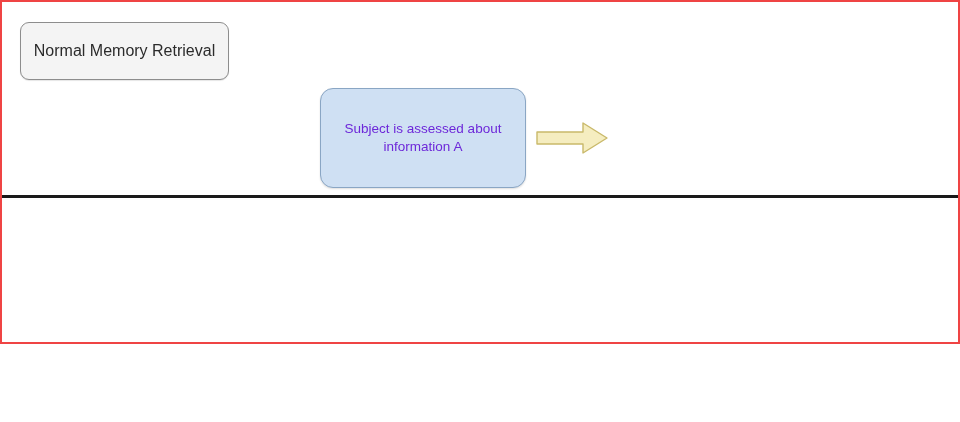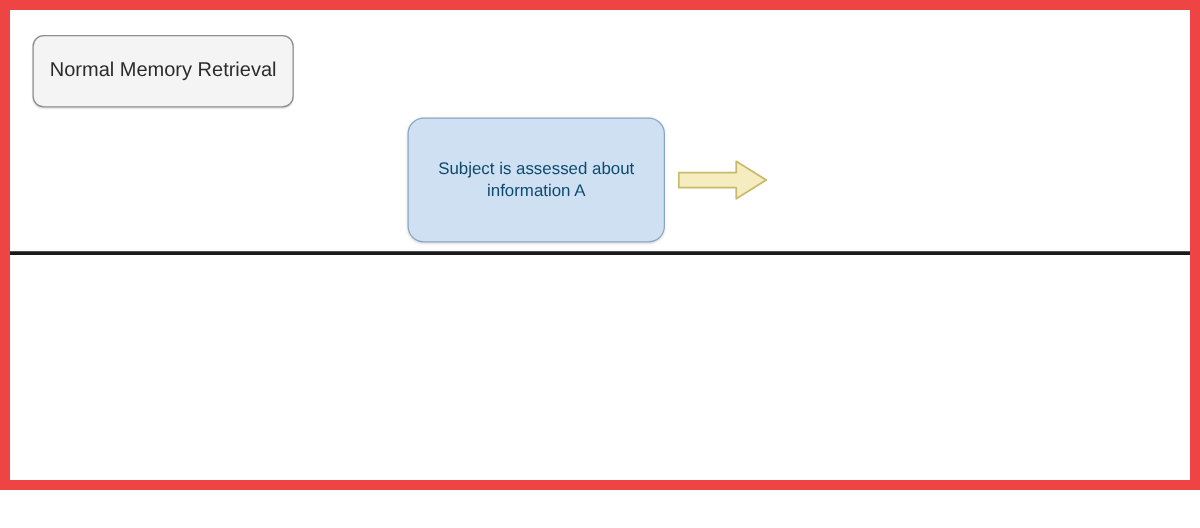--- a/index.html
+++ b/index.html
@@ -7,24 +7,24 @@
     padding: 0;
     background: #ffffff;
   }
   body {
     font-family: "Liberation Sans", sans-serif;
   }
 
   #canvas {
     position: relative;
     width: 960px;
-    height: 392px;
+    height: 344px;
     background: #ffffff;
     box-sizing: border-box;
-    border: 8px solid #ef4444;
+    border: 2px solid #ef4444;
     overflow: hidden;
   }
 
   
   .panel {
     position: absolute;
     left: 0;
     width: 956px;
     background: #ffffff;
   }
@@ -70,21 +70,21 @@
     box-sizing: border-box;
     border-radius: 13px;
     border-width: 1.5px;
     border-style: solid;
     display: flex;
     align-items: center;
     justify-content: center;
     text-align: center;
     font-size: 13.5px;
     line-height: 1.35;
-    color: #0c4a6e;
+    color: #6d28d9;
     padding: 8px 8px;
     box-shadow: 0 1px 2px rgba(0,0,0,0.13);
   }
   .box-blue   { background: #cfe0f3; border-color: #8aa6c4; }
   .box-orange { background: #fbdfbe; border-color: #d6ae73; }
 
   
   #box-top-subject { left: 318px; top: 86px;  width: 206px; height: 100px; }
   #box-top-brain   { left: 613px; top: 86px;  width: 207px; height: 100px; }
 

